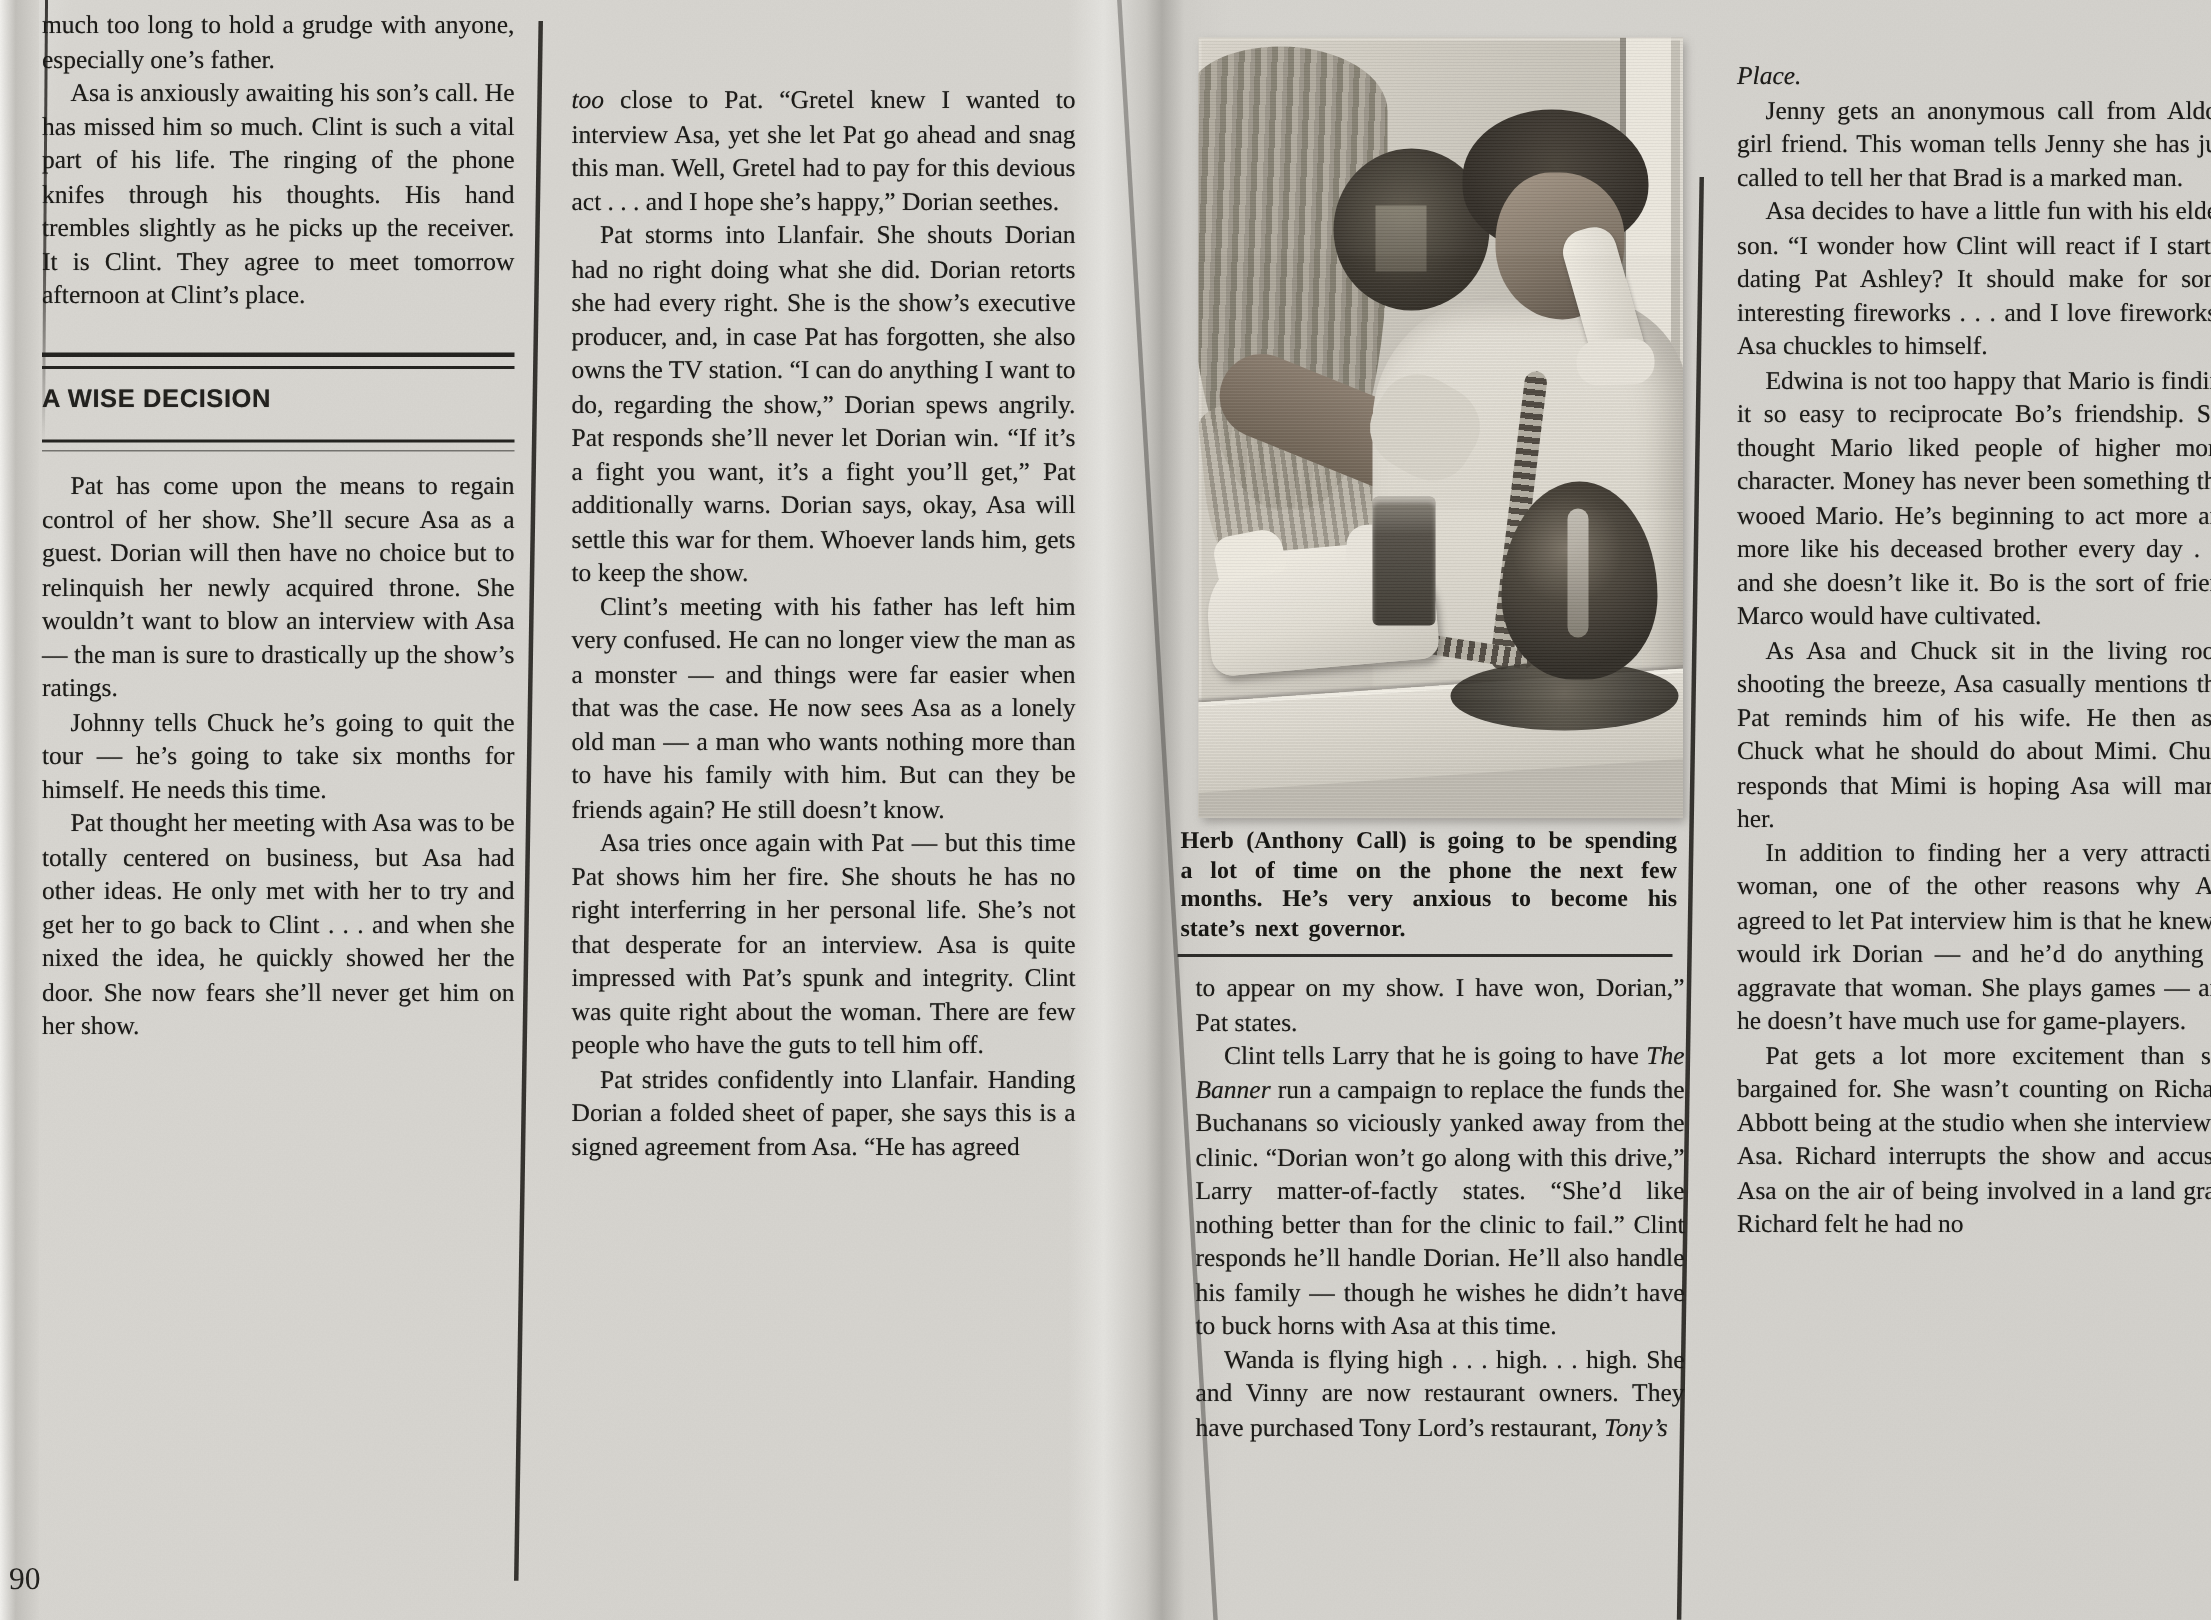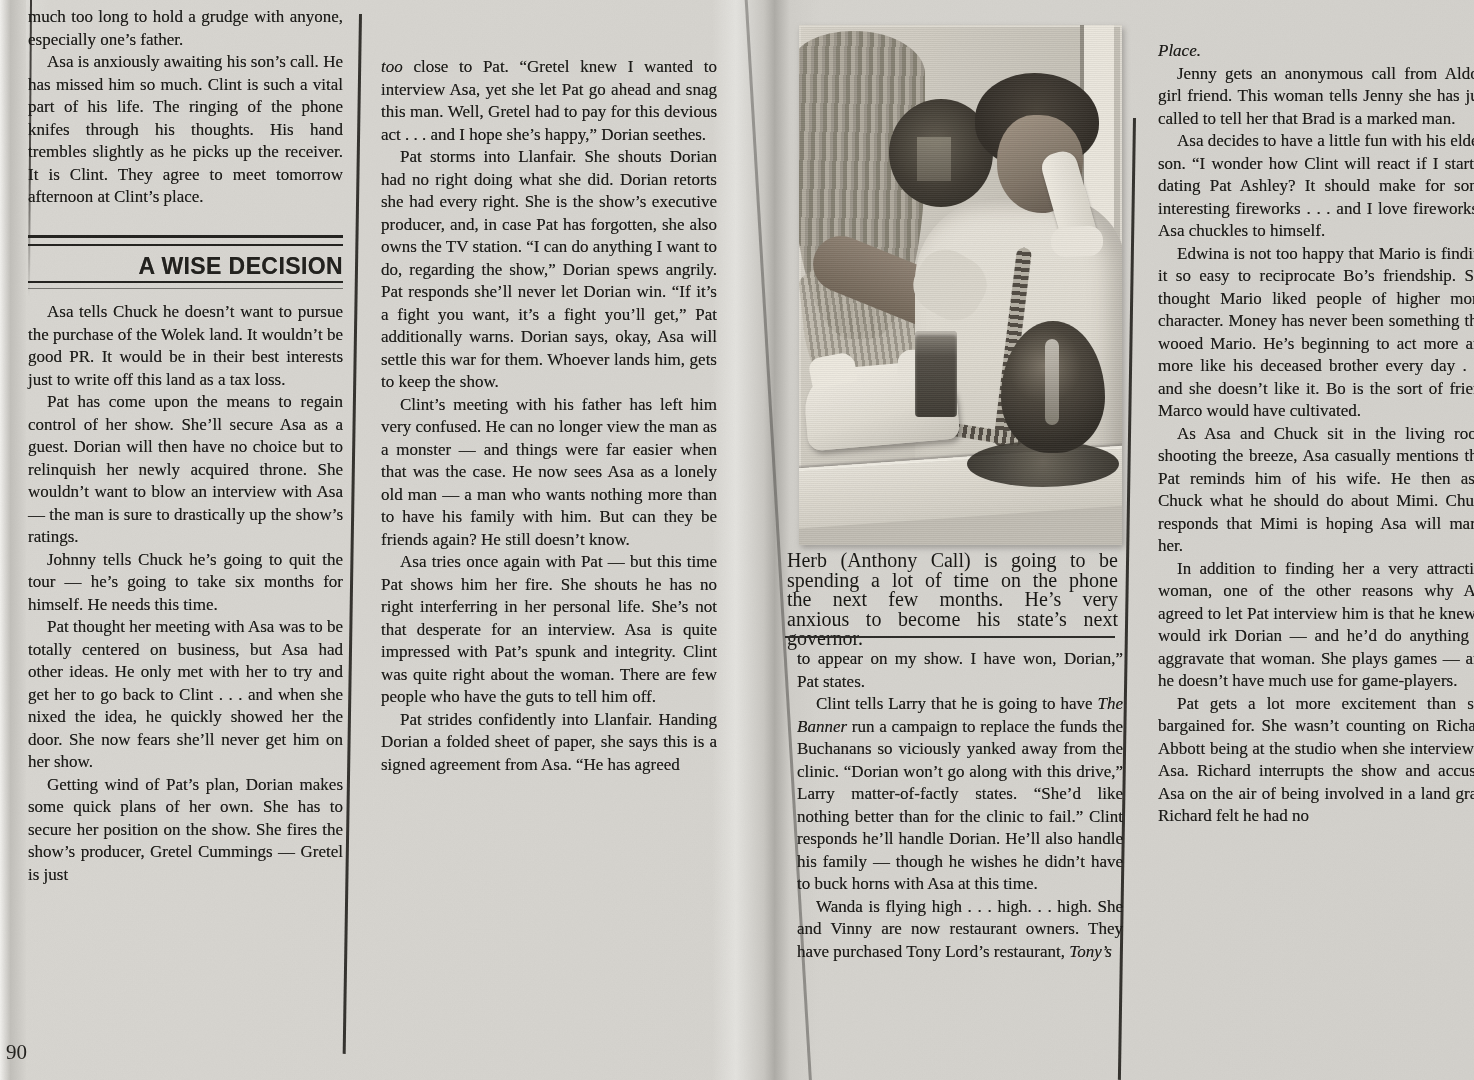--- a/index.html
+++ b/index.html
@@ -25,22 +25,22 @@
   #col2{left:381px;top:12px;width:336px;margin-top:44px;}
   #col3{left:785px;top:648px;width:326px;margin-left:12px;}
   #col4{left:1158px;top:40px;width:332px;}
   .para{margin:0;text-indent:19px;}
   .cont{text-indent:0;}
   .ital{font-style:italic;}
   
   .heading-block{margin:26px 0 12px;}
   .double-rule-top{height:6px;border-top:3px solid #23221f;border-bottom:2px solid #23221f;}
   .double-rule-bot{height:5px;border-top:2px solid #23221f;border-bottom:1px solid rgba(35,34,31,.55);}
-  .heading-block h2{font-family:"Liberation Sans",sans-serif;font-size:23px;font-weight:700;
-    text-align:right;letter-spacing:.4px;color:#21201d;margin:9px 0 4px;}
+  .heading-block h2{font-family:"Liberation Sans",sans-serif;font-size:17px;font-weight:700;
+    text-align:left;letter-spacing:.4px;color:#21201d;margin:9px 0 16px;}
   
   #page-number{position:absolute;left:6px;top:1040px;font-size:21px;color:#21201d;text-align:right;}
   
   #photo{position:absolute;left:799px;top:25px;width:323px;height:520px;overflow:hidden;
     background:linear-gradient(105deg,#d6d3cc 0%,#c9c6bf 45%,#bab7af 100%);
     box-shadow:inset 0 0 0 2px #dddbd5, 2px 3px 6px rgba(60,58,54,.35);filter:contrast(.98) sepia(.06);}
   .ph{position:absolute;}
   .ph-window{right:8px;top:0;width:30px;height:215px;background:#e9e7e1;border-left:4px solid #8f8b83;}
   .ph-fringe{left:-6px;top:6px;width:132px;height:308px;
     background:repeating-linear-gradient(92deg,#7b7669 0 4px,#aba69b 4px 8px,#948f84 8px 11px);
@@ -90,21 +90,21 @@
     border-radius:50% 50% 46% 46%/58% 58% 42% 42%;
     background:radial-gradient(circle at 42% 34%,#776f63 0%,#453f36 35%,#2b2721 75%);}
   .ph-pitcher::after{content:"";position:absolute;left:44px;top:18px;width:14px;height:86px;
     background:linear-gradient(#d9d6cf,#8f8a80);border-radius:7px;opacity:.8;}
   .ph-tray{left:168px;top:416px;width:152px;height:46px;border-radius:50%;
     background:radial-gradient(circle at 50% 45%,#565045 0%,#332f28 60%,#242019 100%);opacity:.9;}
   .ph-grain{left:0;top:0;width:100%;height:100%;
     background:repeating-linear-gradient(0deg,rgba(255,255,255,.05) 0 1px,rgba(40,38,34,.05) 1px 2px);}
   
   #caption{position:absolute;left:787px;top:551px;width:331px;color:#171613;
-    font-family:"Liberation Serif",serif;font-weight:400;font-size:20px;line-height:19.5px;
+    font-family:"Liberation Serif",serif;font-weight:700;font-size:16px;line-height:19.5px;
     text-align:justify;word-spacing:2.5px;}
   #caption-rule{position:absolute;left:785px;top:636px;width:330px;height:2px;background:#2c2b28;}
   .grain-svg{position:absolute;left:0;top:0;width:1474px;height:1080px;pointer-events:none;}
 </style>
 </head>
 <body>
 
 <div id="spread">
 
   <div class="edge-shadow-left"></div>
@@ -115,25 +115,23 @@
   <div class="col-rule" id="rule-2"></div>
 
   <div class="col" id="col1">
     <p class="para cont">much too long to hold a grudge with anyone, especially one’s father.</p>
     <p class="para">Asa is anxiously awaiting his son’s call. He has missed him so much. Clint is such a vital part of his life. The ringing of the phone knifes through his thoughts. His hand trembles slightly as he picks up the receiver. It is Clint. They agree to meet tomorrow afternoon at Clint’s place.</p>
     <div class="heading-block">
       <div class="double-rule-top"></div>
       <h2>A WISE DECISION</h2>
       <div class="double-rule-bot"></div>
     </div>
-    <p class="para">Asa tells Chuck he doesn’t want to pursue the purchase of the Wolek land. It wouldn’t be good PR. It would be in their best interests just to write off this land as a tax loss.</p>
     <p class="para">Pat has come upon the means to regain control of her show. She’ll secure Asa as a guest. Dorian will then have no choice but to relinquish her newly acquired throne. She wouldn’t want to blow an interview with Asa — the man is sure to drastically up the show’s ratings.</p>
     <p class="para">Johnny tells Chuck he’s going to quit the tour — he’s going to take six months for himself. He needs this time.</p>
     <p class="para">Pat thought her meeting with Asa was to be totally centered on business, but Asa had other ideas. He only met with her to try and get her to go back to Clint . . . and when she nixed the idea, he quickly showed her the door. She now fears she’ll never get him on her show.</p>
-    <p class="para">Getting wind of Pat’s plan, Dorian makes some quick plans of her own. She has to secure her position on the show. She fires the show’s producer, Gretel Cummings — Gretel is just</p>
   </div>
 
   <div class="col" id="col2">
     <p class="para cont"><span class="ital">too</span><span> close to Pat. “Gretel knew I wanted to interview Asa, yet she let Pat go ahead and snag this man. Well, Gretel had to pay for this devious act . . . and I hope she’s happy,” Dorian seethes.</span></p>
     <p class="para">Pat storms into Llanfair. She shouts Dorian had no right doing what she did. Dorian retorts she had every right. She is the show’s executive producer, and, in case Pat has forgotten, she also owns the TV station. “I can do anything I want to do, regarding the show,” Dorian spews angrily. Pat responds she’ll never let Dorian win. “If it’s a fight you want, it’s a fight you’ll get,” Pat additionally warns. Dorian says, okay, Asa will settle this war for them. Whoever lands him, gets to keep the show.</p>
     <p class="para">Clint’s meeting with his father has left him very confused. He can no longer view the man as a monster — and things were far easier when that was the case. He now sees Asa as a lonely old man — a man who wants nothing more than to have his family with him. But can they be friends again? He still doesn’t know.</p>
     <p class="para">Asa tries once again with Pat — but this time Pat shows him her fire. She shouts he has no right interferring in her personal life. She’s not that desperate for an interview. Asa is quite impressed with Pat’s spunk and integrity. Clint was quite right about the woman. There are few people who have the guts to tell him off.</p>
     <p class="para">Pat strides confidently into Llanfair. Handing Dorian a folded sheet of paper, she says this is a signed agreement from Asa. “He has agreed</p>
   </div>
 

